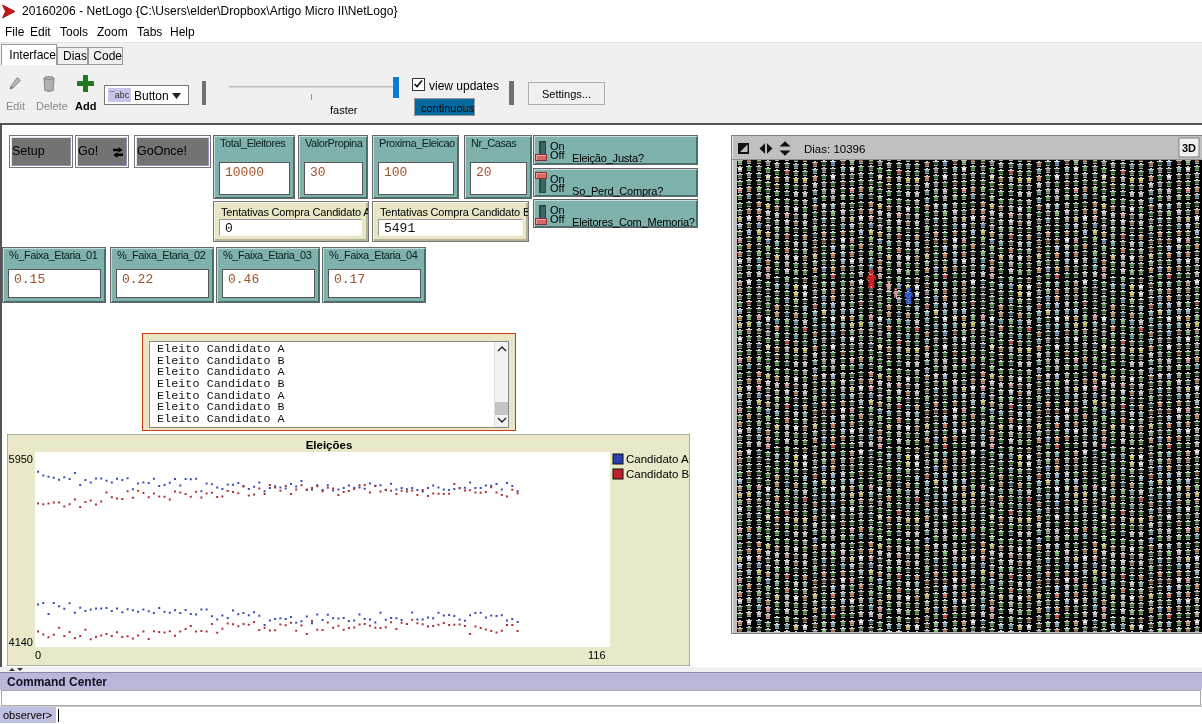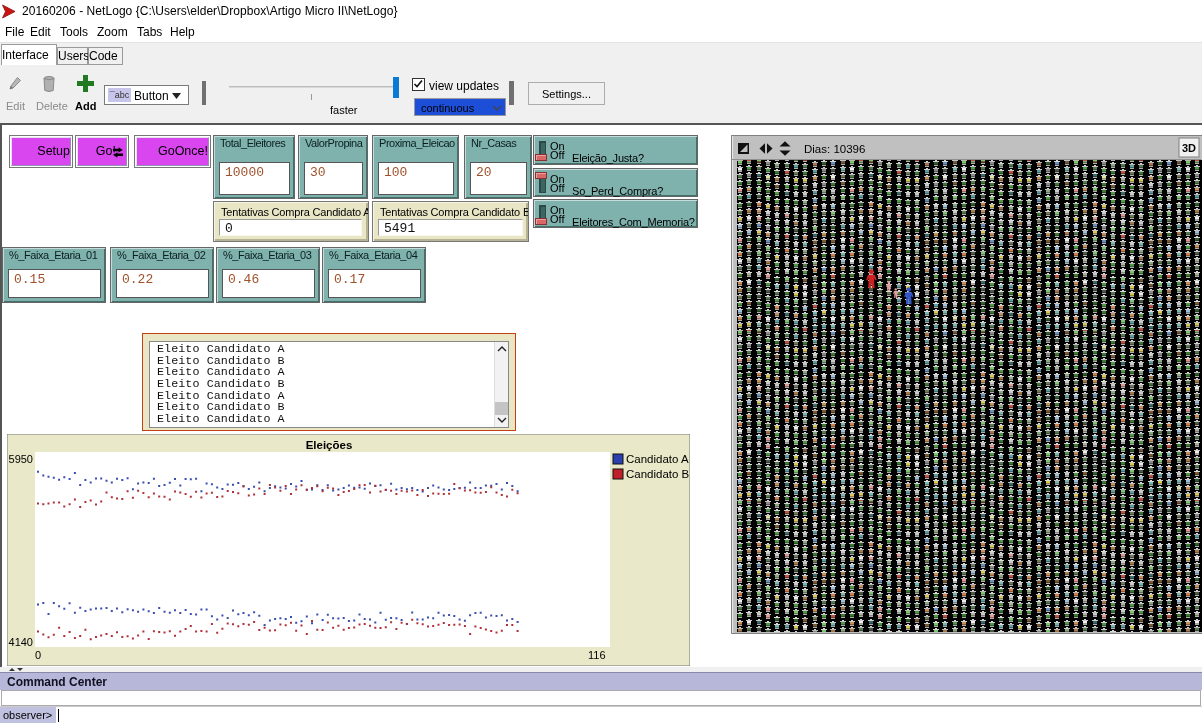--- a/index.html
+++ b/index.html
@@ -1,28 +1,28 @@
 <!DOCTYPE html>
 <html><head><meta charset="utf-8"><style>
 * { margin:0; padding:0; box-sizing:border-box; }
 html,body { width:1202px; height:724px; background:#fff; font-family:"Liberation Sans",sans-serif; overflow:hidden; }
 #titlebar { position:absolute; left:0; top:0; width:993px; height:22px; background:#fff; }
 #title-text { position:absolute; left:22px; top:4px; font-size:12px; letter-spacing:0.05px; color:#000; }
 #menubar { position:absolute; left:0; top:22px; width:1202px; height:20px; background:#fff; font-size:12px; }
 #menubar span { position:absolute; top:3px; }
 #tabstrip { position:absolute; left:0; top:42px; width:1202px; height:23px; background:#f0f0f0; border-top:1px solid #e3e3e3; }
-.tab { position:absolute; font-size:12px; text-align:left; border:1px solid #9a9a9a; background:#f0f0f0; }
+.tab { position:absolute; font-size:12px; text-align:right; border:1px solid #9a9a9a; background:#f0f0f0; }
 #tab-interface { left:1px; top:44px; width:56px; height:21px; background:#fff; border-bottom:none; line-height:20px; z-index:2; }
 #tab-info { left:57px; top:47px; width:31px; height:18px; line-height:17px; }
 #tab-code { left:88px; top:47px; width:35px; height:18px; line-height:17px; }
 #toolbar { position:absolute; left:0; top:65px; width:1202px; height:58px; background:#f0f0f0; }
 .tool-label { position:absolute; font-size:11px; color:#8a8a8a; }
 #iface { position:absolute; left:0; top:123px; width:1202px; height:545px; background:#fff; border-top:2px solid #555; border-left:2px solid #555; }
 .nlbtn { position:absolute; border:1px solid #777; background:#fff; padding:1px; }
-.nlbtn .fill { width:100%; height:100%; background:#d946ef; border:1px solid; border-color:#e4e2f2 #9491b5 #9491b5 #e4e2f2; font-size:12.5px; color:#000; text-align:right; line-height:26px; position:relative; }
+.nlbtn .fill { width:100%; height:100%; background:#737373; border:1px solid; border-color:#e4e2f2 #9491b5 #9491b5 #e4e2f2; font-size:12.5px; color:#000; text-align:left; line-height:26px; position:relative; }
 .tealw { position:absolute; background:#7fb1ad; border:1px solid #666; box-shadow:inset 1px 1px 0 #c4dcda, inset -1px -1px 0 #44706c; }
 .tealw .lbl { position:absolute; left:6px; top:1px; font-size:11px; font-weight:normal; color:#0a2020; letter-spacing:-0.45px; white-space:nowrap; }
 .tealw .field { position:absolute; background:#fff; border:1px solid #555; font-family:"Liberation Mono",monospace; font-size:13px; color:#a0512a; padding:2px 0 0 5px; }
 .monw { position:absolute; background:#e9e6c6; border:1px solid #777; overflow:hidden; box-shadow:inset 1px 1px 0 #f6f4e4, inset -2px -2px 0 #b5b295; }
 .monw .lbl { position:absolute; left:7px; top:4px; font-size:11px; color:#000; white-space:nowrap; letter-spacing:-0.18px; }
 .monw .field { position:absolute; background:#fff; border:1px solid #999; border-right-color:#f8f8f0; border-bottom-color:#f8f8f0; font-family:"Liberation Mono",monospace; font-size:13px; color:#111; padding:1px 0 0 5px; }
 .sw { position:absolute; left:533px; width:165px; background:#7fb1ad; border:1px solid #666; box-shadow:inset 1px 1px 0 #c4dcda, inset -1px -1px 0 #44706c; }
 .sw .onoff { position:absolute; left:16px; font-size:11px; color:#000; line-height:9.3px; }
 .sw .name { position:absolute; left:38px; top:8px; font-size:11px; color:#000; white-space:nowrap; letter-spacing:-0.2px;margin-top:8px; }
 .sw .groove { position:absolute; left:5px; top:5px; width:7px; height:19px; background:#3d6663; border:1px solid #2a4a48; box-shadow:inset 1px 1px 0 #2a4a48; }
@@ -41,21 +41,21 @@
 <div id="menubar">
     <span style="left:5px">File</span>
     <span style="left:30px">Edit</span>
     <span style="left:60px">Tools</span>
     <span style="left:97px">Zoom</span>
     <span style="left:137px">Tabs</span>
     <span style="left:170px">Help</span>
   </div>
 <div id="tabstrip"></div>
 <div class="tab" id="tab-interface">Interface</div>
-<div class="tab" id="tab-info">Users</div>
+<div class="tab" id="tab-info">Dias</div>
 <div class="tab" id="tab-code">Code</div>
 <div id="toolbar">
     <svg width="14" height="18" style="position:absolute;left:8px;top:11px" viewBox="0 0 14 18">
       <path d="M9.5 1.5 L12.5 4.5 L5 12 L2 13 L3 10 Z" fill="#b8b8b8" stroke="#8a8a8a"></path>
       <path d="M3 10 L5 12 L2 13 Z" fill="#777"></path>
     </svg>
     <span class="tool-label" style="left:6px;top:35px">Edit</span>
     <svg width="16" height="18" style="position:absolute;left:41px;top:10px" viewBox="0 0 16 18">
       <ellipse cx="8" cy="3.5" rx="5" ry="2" fill="#b0b0b0" stroke="#8a8a8a"></ellipse>
       <path d="M3 3.5 L3.8 15.5 Q8 17.5 12.2 15.5 L13 3.5 Q8 6 3 3.5 Z" fill="#b0b0b0" stroke="#8a8a8a"></path>
@@ -75,21 +75,21 @@
     <div style="position:absolute;left:202px;top:16px;width:4px;height:24px;background:#707070"></div>
     <div style="position:absolute;left:229px;top:21px;width:166px;height:2px;background:#d8d8d8;border-top:1px solid #bdbdbd"></div>
     <div style="position:absolute;left:311px;top:29px;width:1px;height:6px;background:#999"></div>
     <div style="position:absolute;left:393px;top:12px;width:6px;height:21px;background:#0a7ad4"></div>
     <span style="position:absolute;left:330px;top:39px;font-size:11px">faster</span>
     <div style="position:absolute;left:412px;top:13px;width:13px;height:13px;background:#fff;border:1px solid #333"></div>
     <svg width="11" height="10" style="position:absolute;left:413px;top:14px">
       <path d="M1.5 5 L4 7.5 L9 1.5" fill="none" stroke="#111" stroke-width="1.6"></path>
     </svg>
     <span style="position:absolute;left:429px;top:14px;font-size:12px">view updates</span>
-    <div style="position:absolute;left:414px;top:33px;width:92px;height:18px;background:#1d4ed8;border:1px solid #999">
+    <div style="position:absolute;left:414px;top:33px;width:61px;height:18px;background:#0369a1;border:1px solid #999">
       <span style="position:absolute;left:6px;top:3px;font-size:11px">continuous</span>
       <svg width="10" height="6" style="position:absolute;right:3px;top:6px">
         <path d="M1 1 L5 5 L9 1" fill="none" stroke="#444" stroke-width="1.4"></path>
       </svg>
     </div>
     <div style="position:absolute;left:509px;top:16px;width:5px;height:24px;background:#707070"></div>
     <div style="position:absolute;left:528px;top:17px;width:77px;height:23px;background:#f0f0f0;border:1px solid #adadad;font-size:11px;text-align:center;line-height:22px">Settings...</div>
   </div>
 <div id="iface"></div>
 <div class="nlbtn" style="left:9px;top:135px;width:64px;height:33px">

